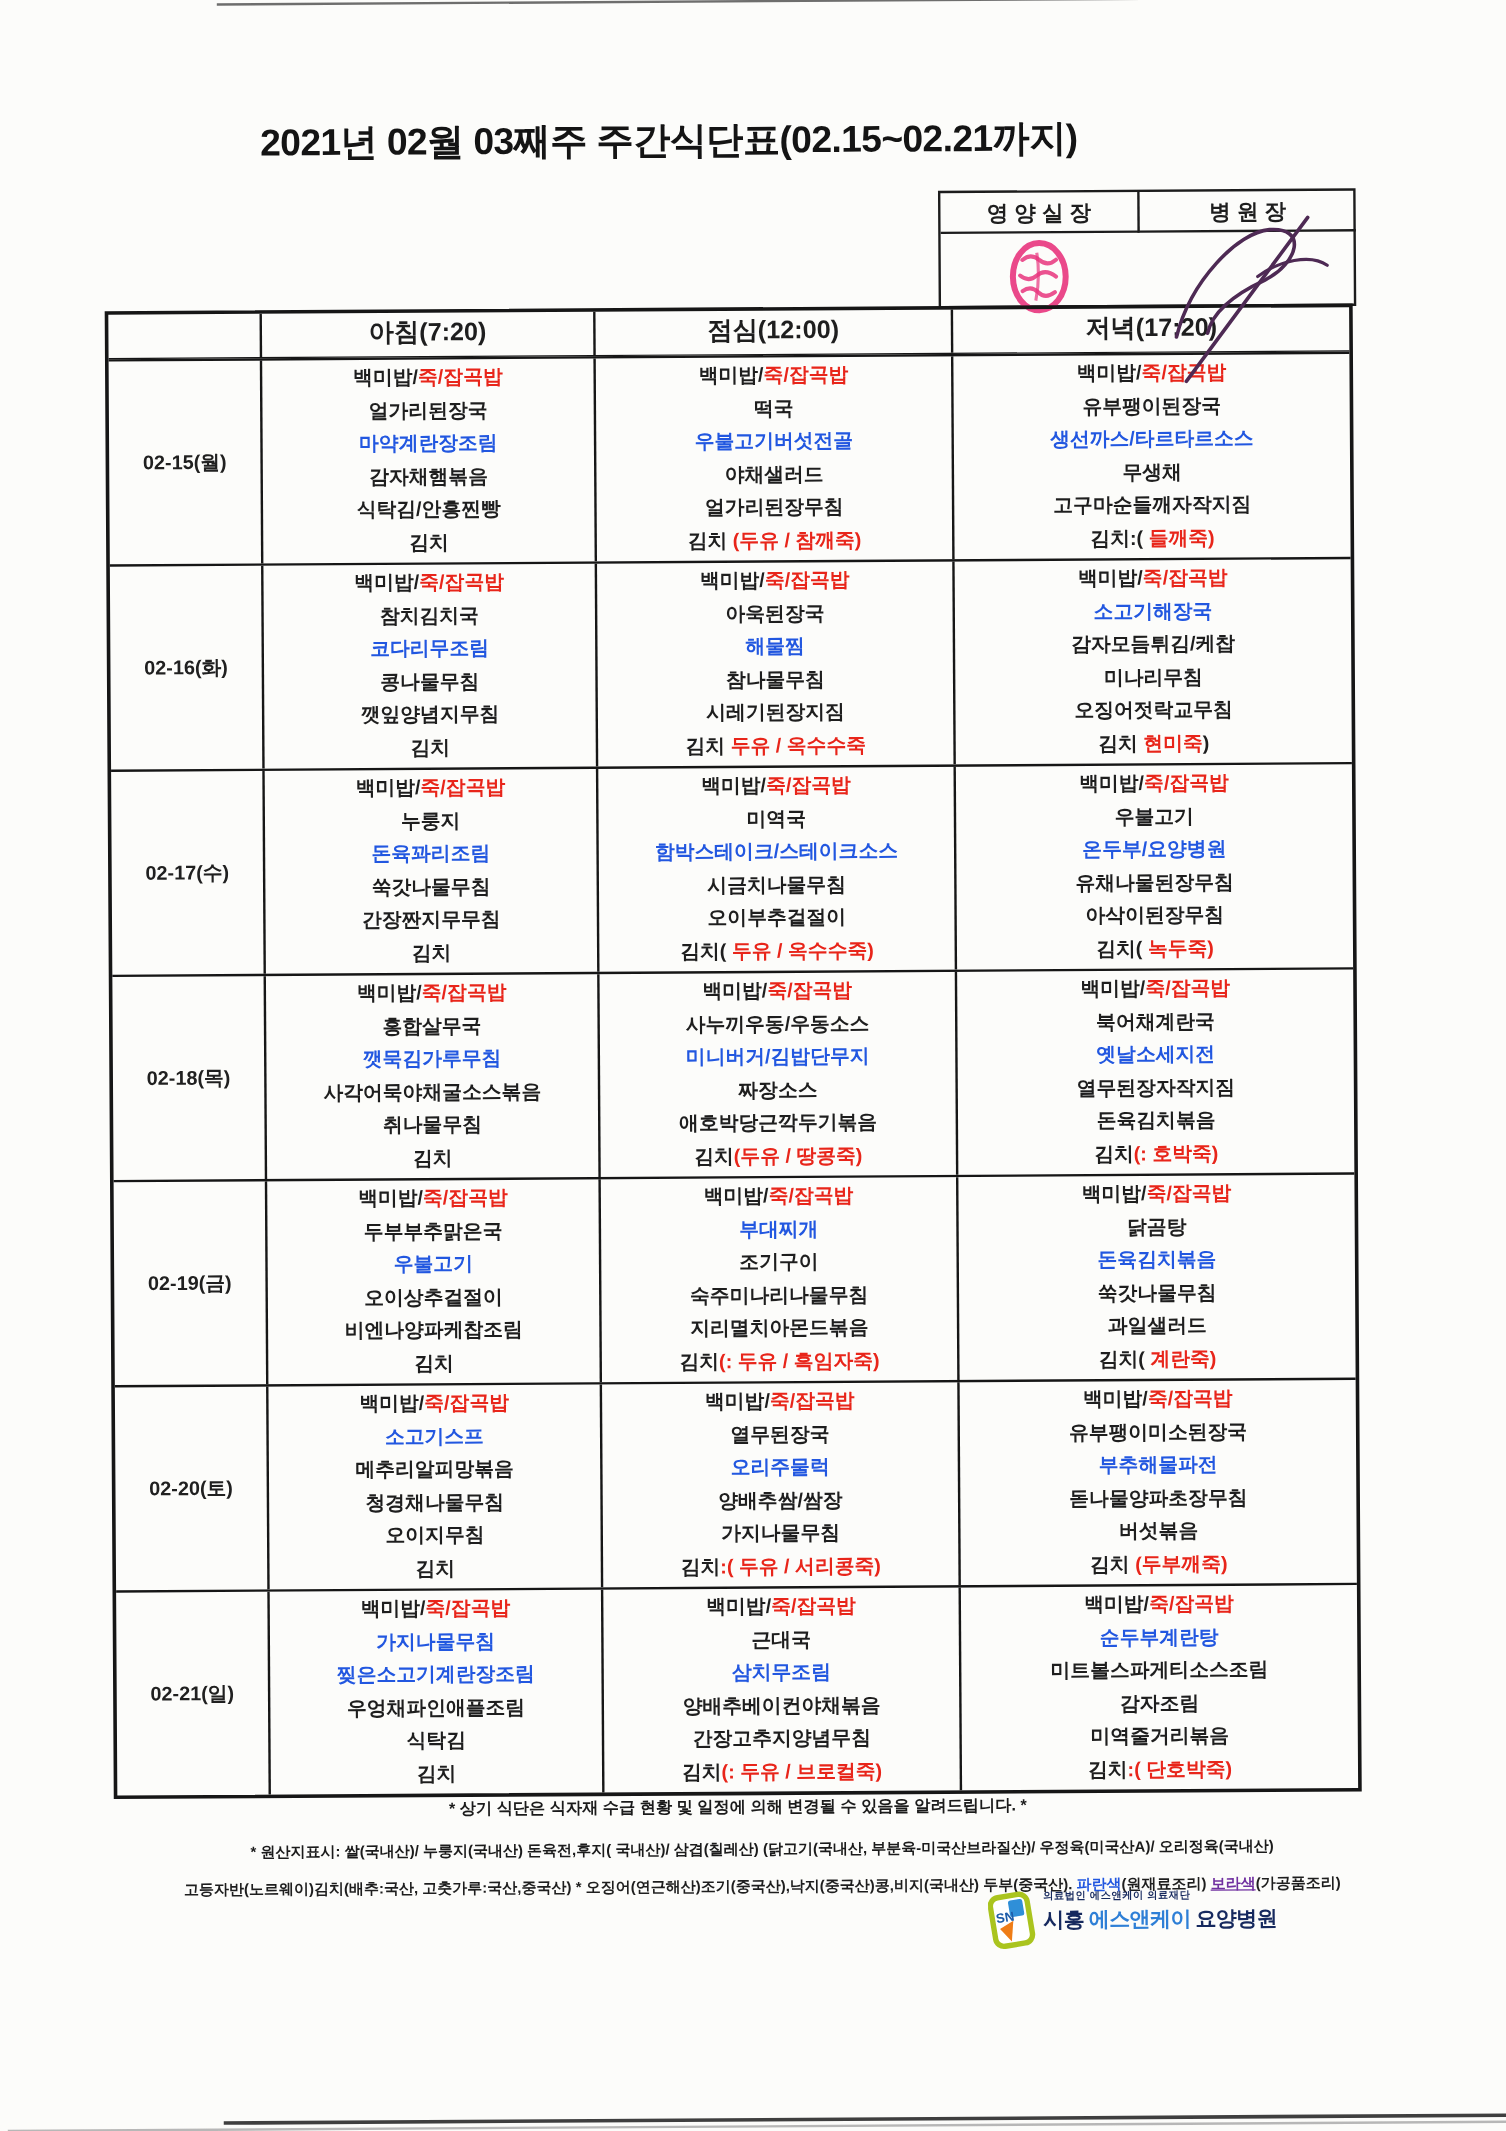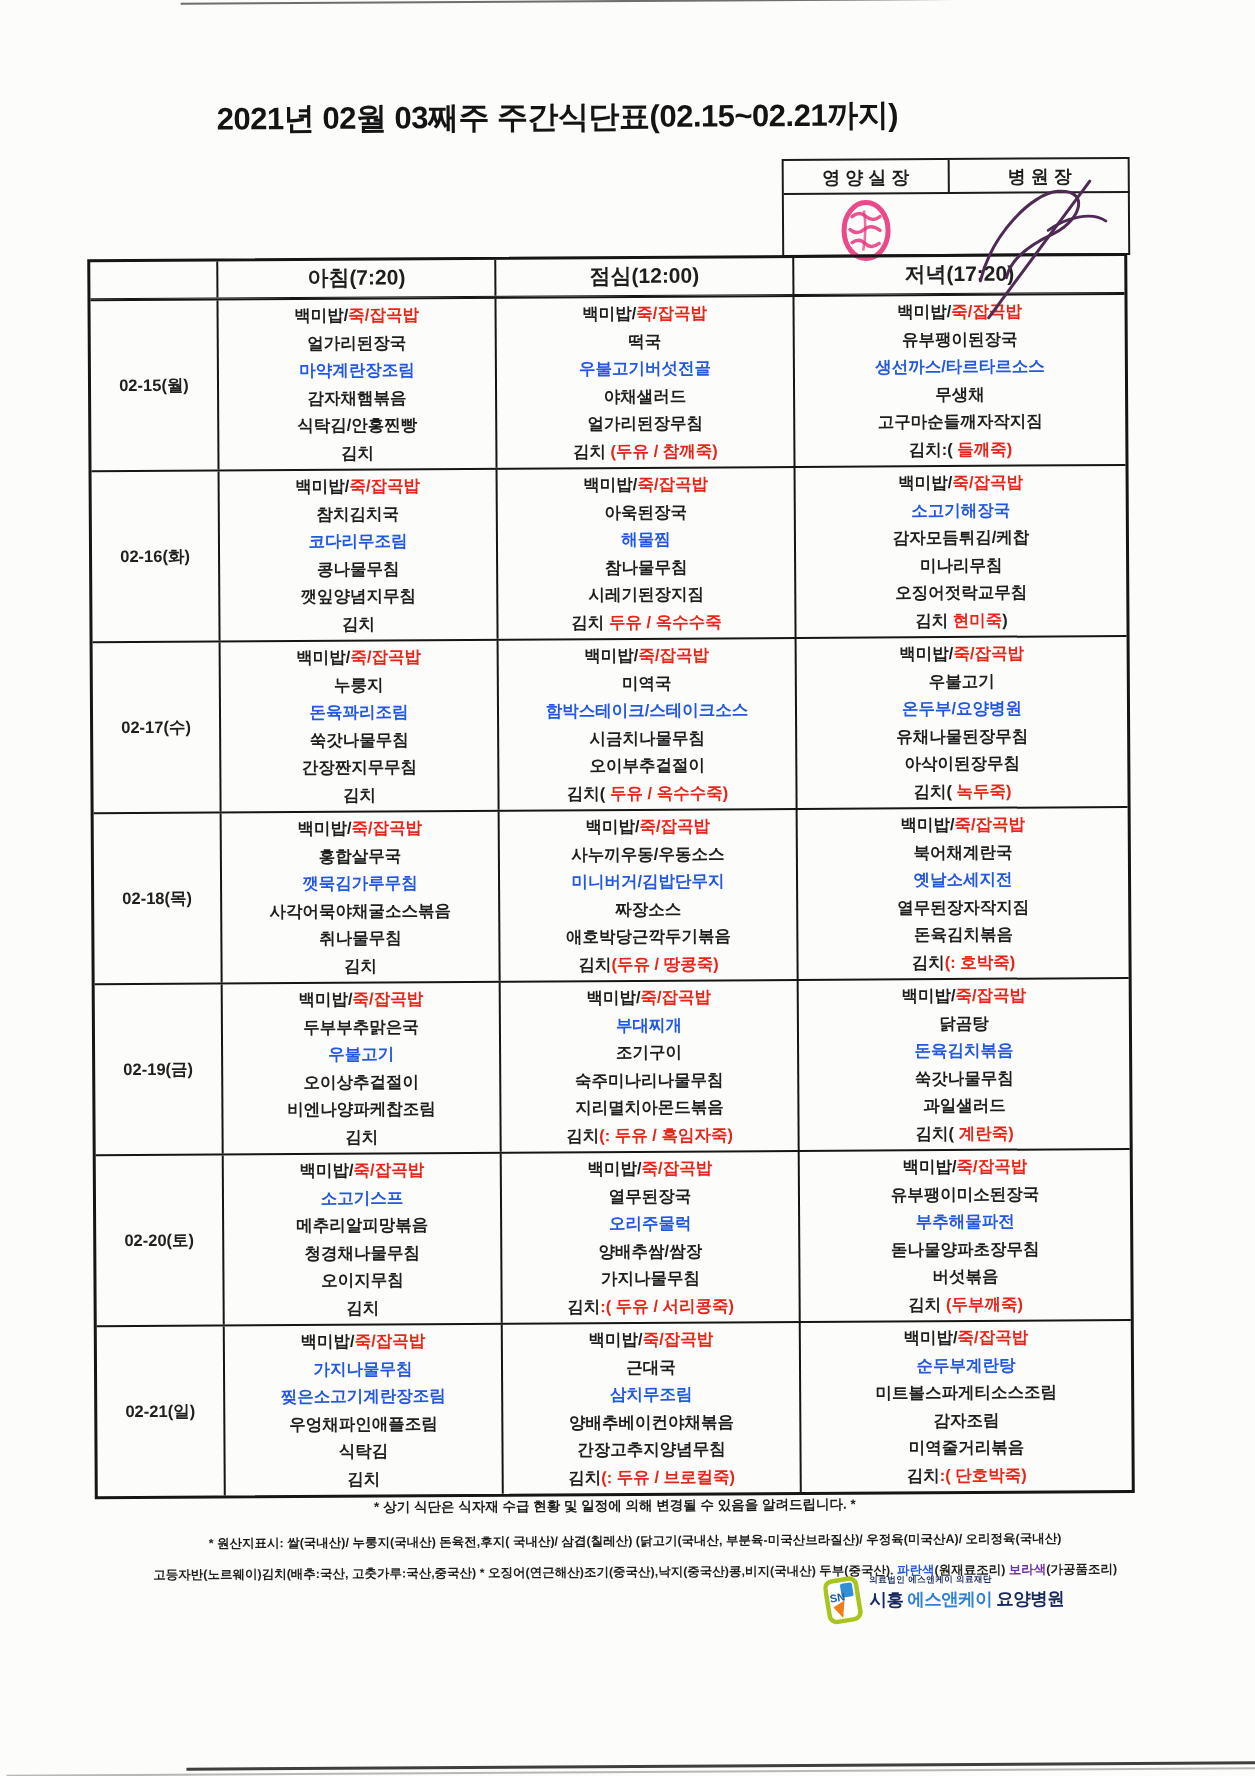--- a/index.html
+++ b/index.html
@@ -6,21 +6,21 @@
   .page{position:relative;width:1255px;height:1776px;background:#fcfcfa;overflow:hidden;
         font-family:"Liberation Sans","DejaVu Sans",sans-serif;color:var(--c-k,#1e1e1e);}
   .tilt{position:absolute;left:0;top:0;width:1255px;height:1776px;transform:rotate(-0.35deg);transform-origin:50% 40%;}
 
   
   :root{--c-k:#1e1e1e;--c-r:#e8251a;--c-b:#2257e0;--c-p:#7030a0;
         --c-navy:#16295e;--c-lblue:#2e7fd6;--c-stamp:#e8357d;--c-sign:#4e2a54;}
   .c-k{color:var(--c-k);}
   .c-r{color:var(--c-r);font-weight:700;}
   .c-b{color:var(--c-b);font-weight:700;}
-  .c-p{color:var(--c-p);font-weight:700;}
+  .c-p{color:var(--c-p);font-weight:700;text-decoration:underline;}
   .c-navy{color:var(--c-navy);font-family:Liberation Serif, serif;}
   .c-lblue{color:var(--c-lblue);margin-top:36px;}
 
   .title{position:absolute;left:0;top:96px;width:1122px;text-align:center;
          font-size:31px;font-weight:800;letter-spacing:-0.5px;color:#141414;}
 
   
   .sig{position:absolute;left:785px;top:160px;width:348px;border:2px solid #1c1c1c;
        display:grid;grid-template-columns:166px 180px;box-sizing:border-box;}
   .sig-h{height:34px;line-height:34px;text-align:center;font-size:18px;font-weight:700;

